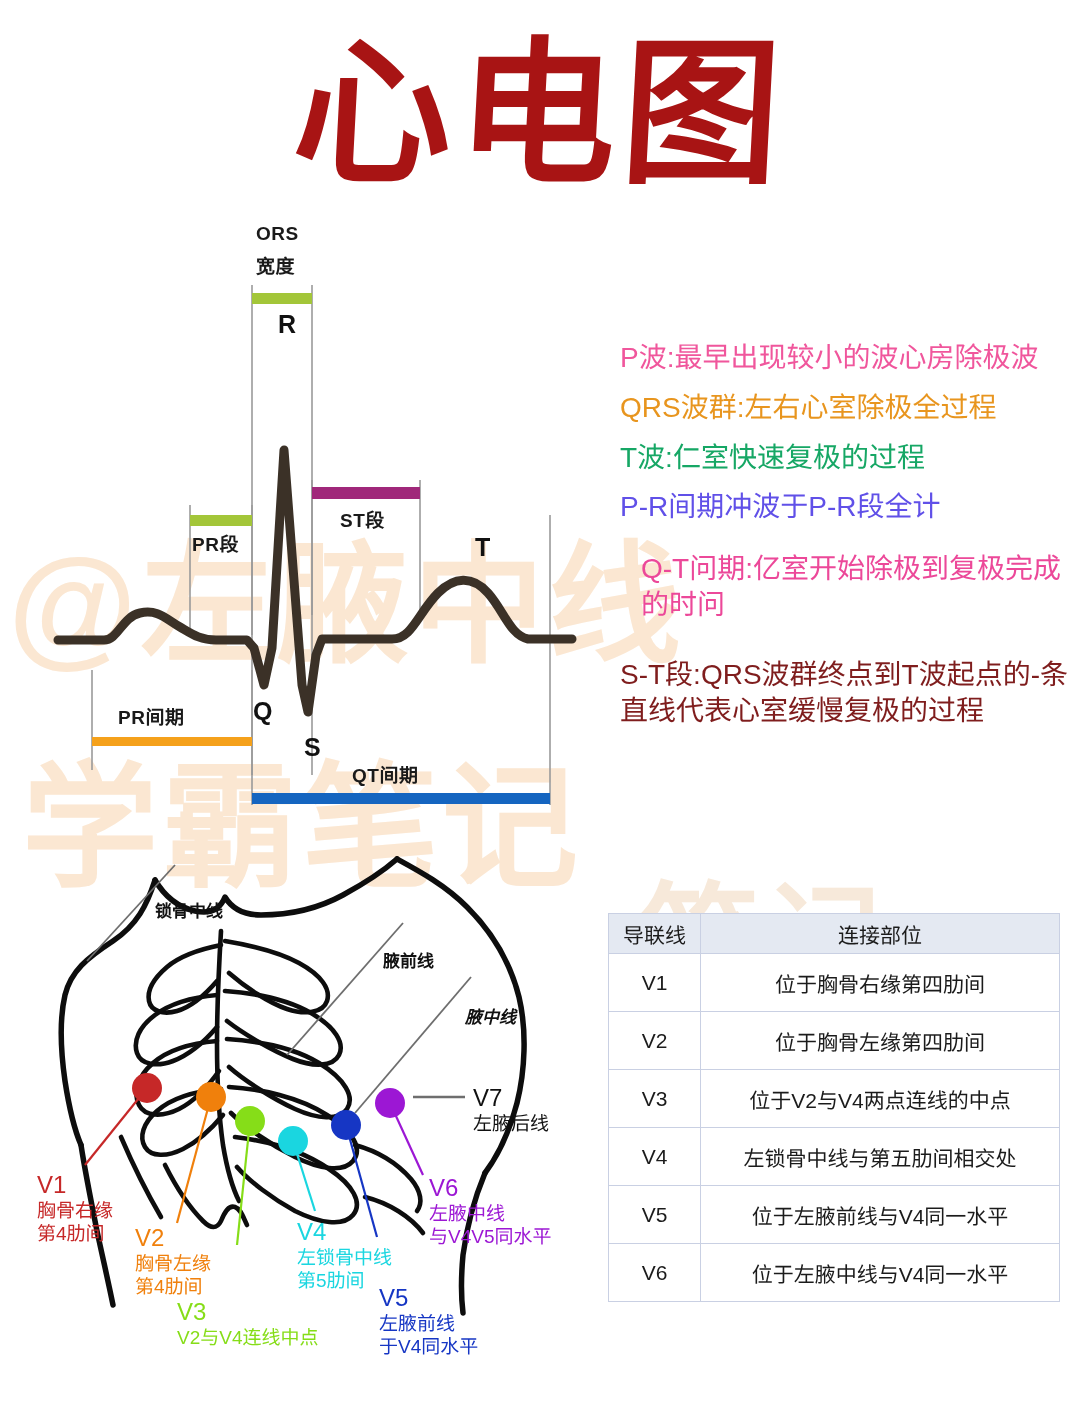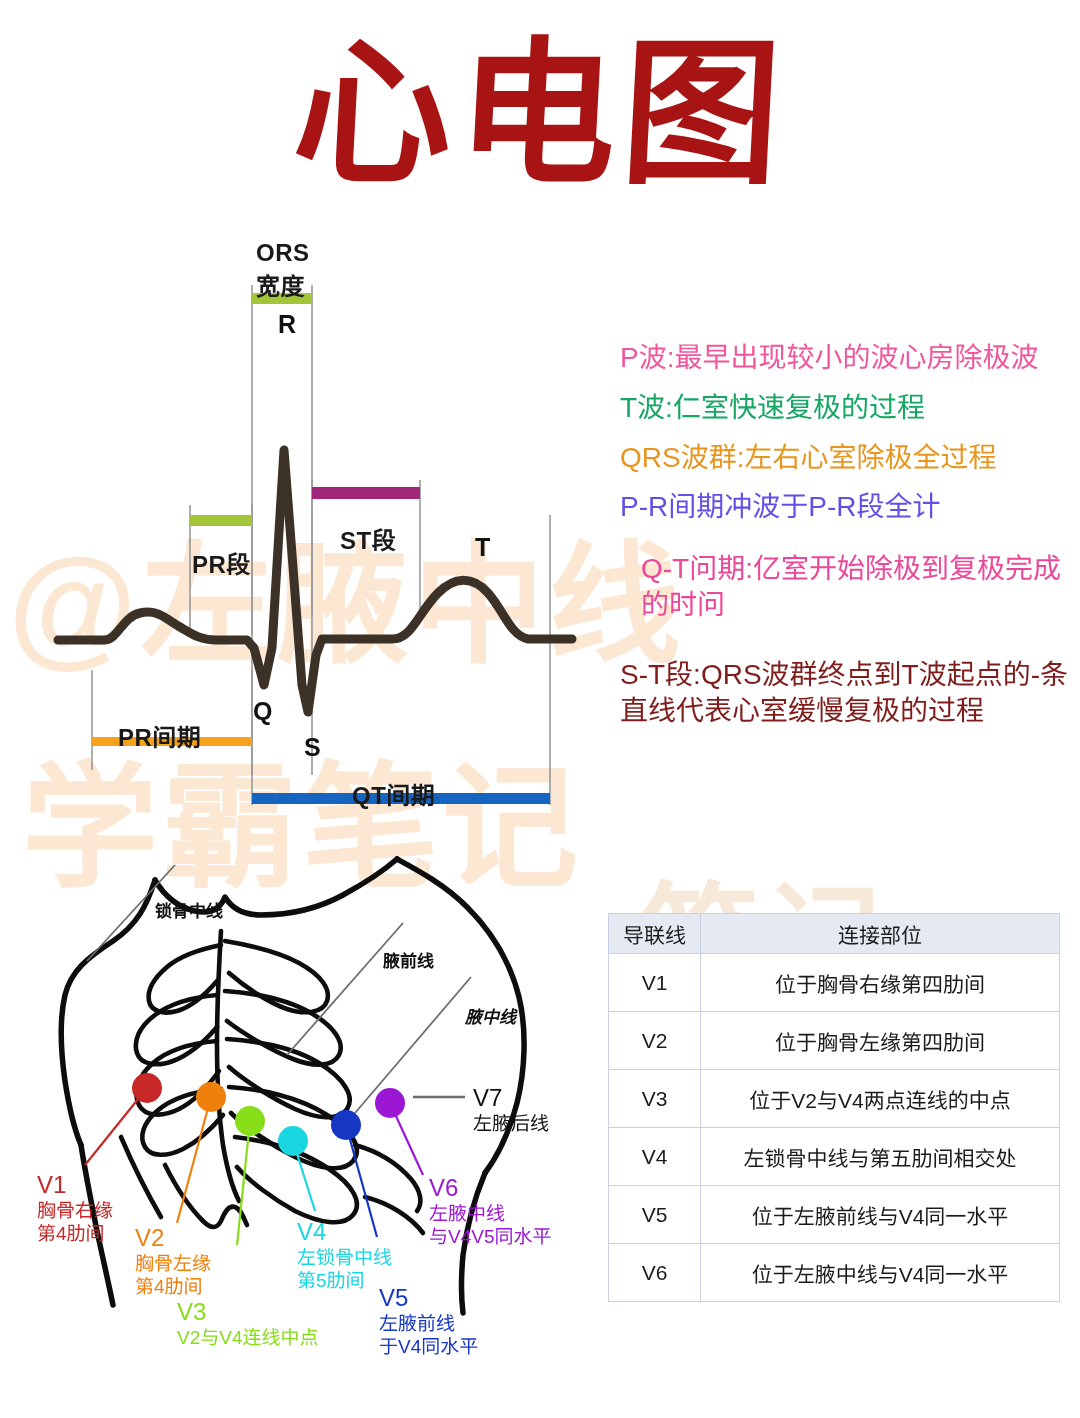--- a/index.html
+++ b/index.html
@@ -58,21 +58,21 @@
   #ecg-svg { position: absolute; left: 0; top: 0; }
 
   .ecg-label {
     position: absolute;
     font-weight: 700;
     color: #1a1a1a;
     white-space: nowrap;
     font-size: 21px;
     letter-spacing: 0.5px;
   }
-  .ecg-label.big { font-size: 24px; margin-top: 16px; }
+  .ecg-label.big { font-size: 19px; }
   .wave-letter {
     position: absolute;
     font-weight: 700;
     font-size: 25px;
     color: #111;
   }
 
   
   #legend {
     position: absolute;
@@ -212,22 +212,22 @@
     <div class="wave-letter" style="left:435px; top:318px;">T</div>
 
     <div class="ecg-label big" style="left:152px; top:314px;">PR段</div>
     <div class="ecg-label big" style="left:300px; top:290px;">ST段</div>
     <div class="ecg-label big" style="left:78px; top:487px;">PR间期</div>
     <div class="ecg-label big" style="left:312px; top:545px;">QT间期</div>
   </div>
 
   <div id="legend">
     <div class="legend-line lg-gap-s" style="color:#f0569c;">P波:最早出现较小的波心房除极波</div>
+    <div class="legend-line lg-gap-s" style="color:#e8951e;">QRS波群:左右心室除极全过程</div>
     <div class="legend-line lg-gap-s" style="color:#16a765;">T波:仁室快速复极的过程</div>
-    <div class="legend-line lg-gap-s" style="color:#e8951e;">QRS波群:左右心室除极全过程</div>
     <div class="legend-line lg-gap-m" style="color:#6050e8;">P-R间期冲波于P-R段全计</div>
     <div class="legend-line lg-gap-l" style="color:#ec4899;margin-left:21px;">Q-T问期:亿室开始除极到复极完成的时问</div>
     <div class="legend-line" style="color:#7f1d1d;">S-T段:QRS波群终点到T波起点的-条直线代表心室缓慢复极的过程</div>
   </div>
 
   <div id="torso">
     <svg id="torso-svg" width="600" height="530" viewBox="0 0 600 530">
       <g fill="none" stroke="#0d0d0d" stroke-width="5.5" stroke-linecap="round" stroke-linejoin="round">
 
         <path d="M130 35 C 122 60 112 80 88 96 C 62 113 46 126 40 150

